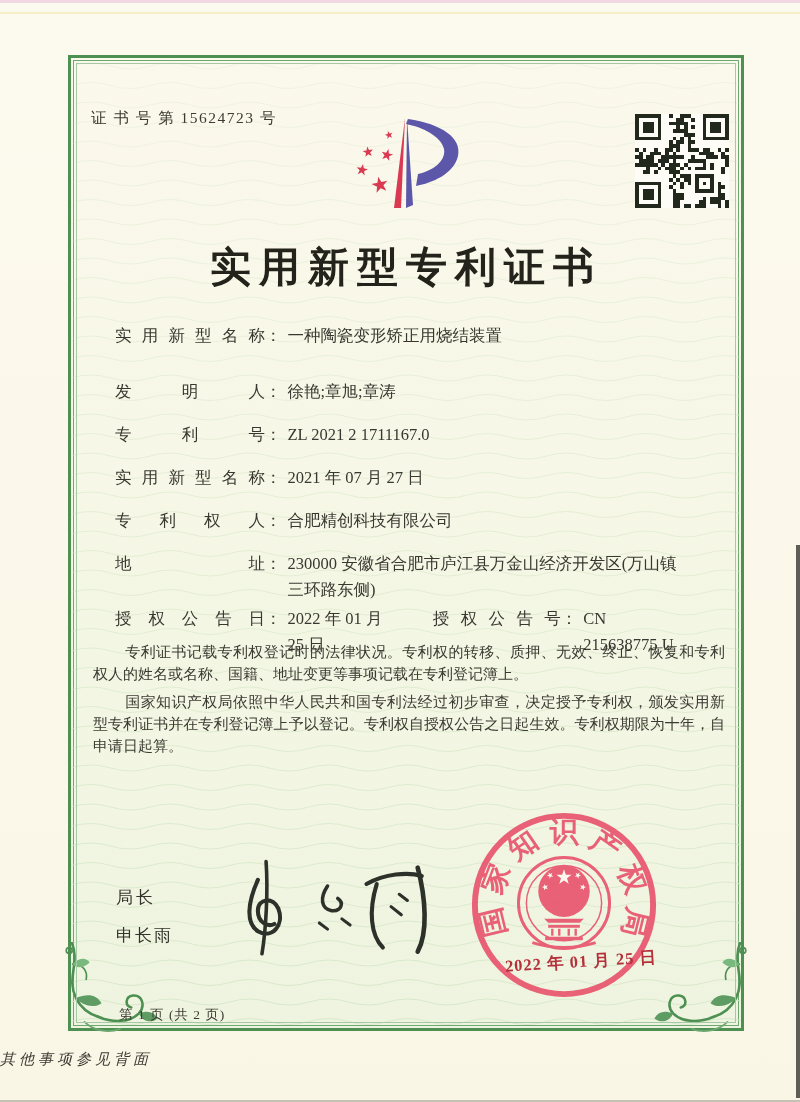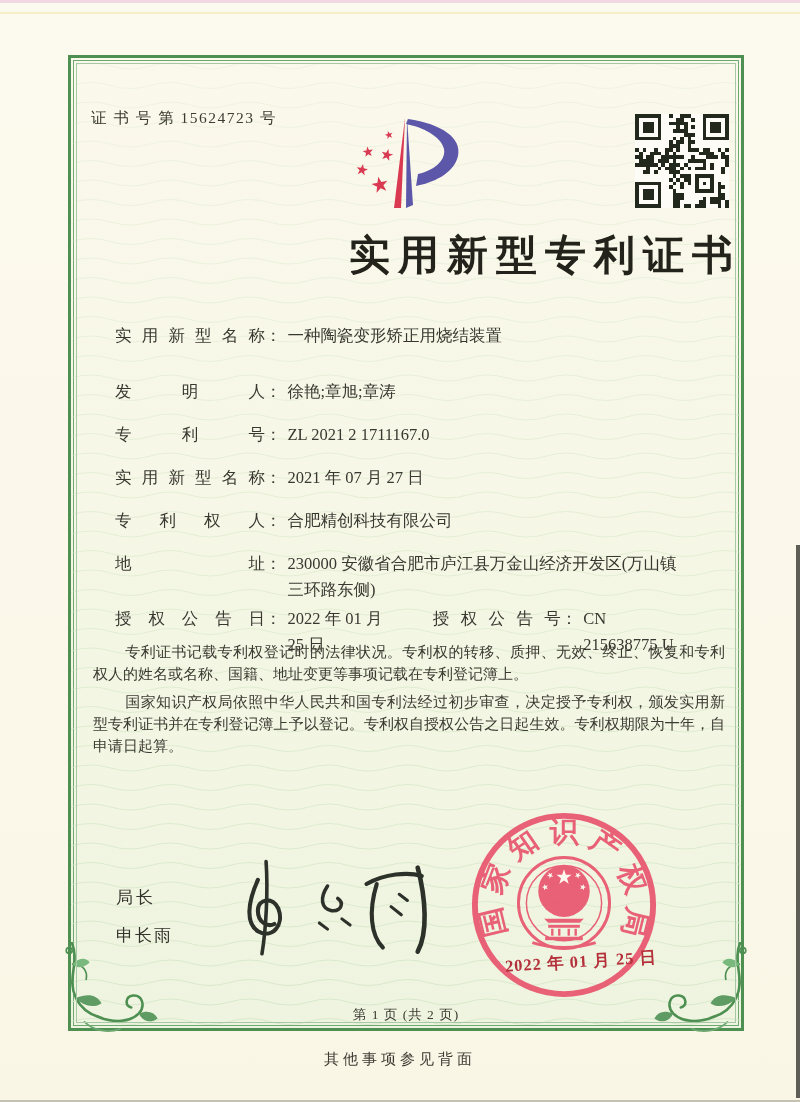--- a/index.html
+++ b/index.html
@@ -27,21 +27,21 @@
   .flourish{position:absolute;width:102px;height:102px;}
   .flourish-left{left:-12px;bottom:-16px;}
   .flourish-right{right:-12px;bottom:-16px;transform:scaleX(-1);}
 
   .cert-no{position:absolute;left:20px;top:50px;font-size:15.5px;letter-spacing:1.5px;color:#3c3b32;}
 
   .logo{position:absolute;left:263px;top:54px;width:150px;height:102px;}
   .qr{position:absolute;left:564px;top:56px;width:94px;height:94px;background:#fdfcf6;}
 
   .title{
-    position:absolute;left:0;top:170px;width:100%;margin:0;text-align:right;
+    position:absolute;left:0;top:182px;width:100%;margin:0;text-align:center;
     font-size:41px;font-weight:700;letter-spacing:8px;color:#23231b;
   }
 
   .fields{position:absolute;left:44px;top:265px;right:62px;}
   .field-row{display:flex;align-items:flex-start;font-size:16.5px;line-height:26px;margin-bottom:17px;color:#393830;}
   .field-row.first{margin-bottom:30px;}
   .field-row.address{margin-bottom:3px;}
   .field-label{display:inline-block;width:150px;text-align:justify;text-align-last:justify;flex:none;}
   .field-colon{flex:none;}
   .field-value{margin-left:6px;flex:1;}
@@ -57,22 +57,22 @@
   .signer-title{position:absolute;left:45px;top:828px;font-size:17px;letter-spacing:3px;color:#34332b;}
   .signer-name{position:absolute;left:45px;top:866px;font-size:17px;letter-spacing:2px;color:#34332b;}
   .signature{position:absolute;left:150px;top:790px;width:210px;height:110px;}
 
   .seal{position:absolute;left:394px;top:748px;width:198px;height:198px;opacity:.93;}
   .seal-date{
     position:absolute;left:420px;top:893px;width:180px;text-align:center;
     font-size:16.5px;font-weight:700;color:#b4303a;letter-spacing:1px;transform:rotate(-3.5deg);
   }
 
-  .page-num{position:absolute;left:0;top:948px;width:100%;text-align:center;font-size:13.5px;letter-spacing:1px;color:#3c3b32;}
-  .back-note{position:absolute;left:0;top:1050px;width:100%;text-align:center;font-size:15px;letter-spacing:4px;color:#3c3b32;}
+  .page-num{position:absolute;left:0;top:948px;width:100%;text-align:left;font-size:13.5px;letter-spacing:1px;color:#3c3b32;padding-left:48px;}
+  .back-note{position:absolute;left:0;top:1050px;width:100%;text-align:left;font-size:15px;letter-spacing:4px;color:#3c3b32;font-style:italic;}
 </style>
 </head>
 <body>
 
 <div class="page">
 
   <div class="edge-top-pink"></div>
   <div class="edge-top-yellow"></div>
   <div class="edge-right-dark"></div>
   <div class="edge-bottom-gray"></div>

